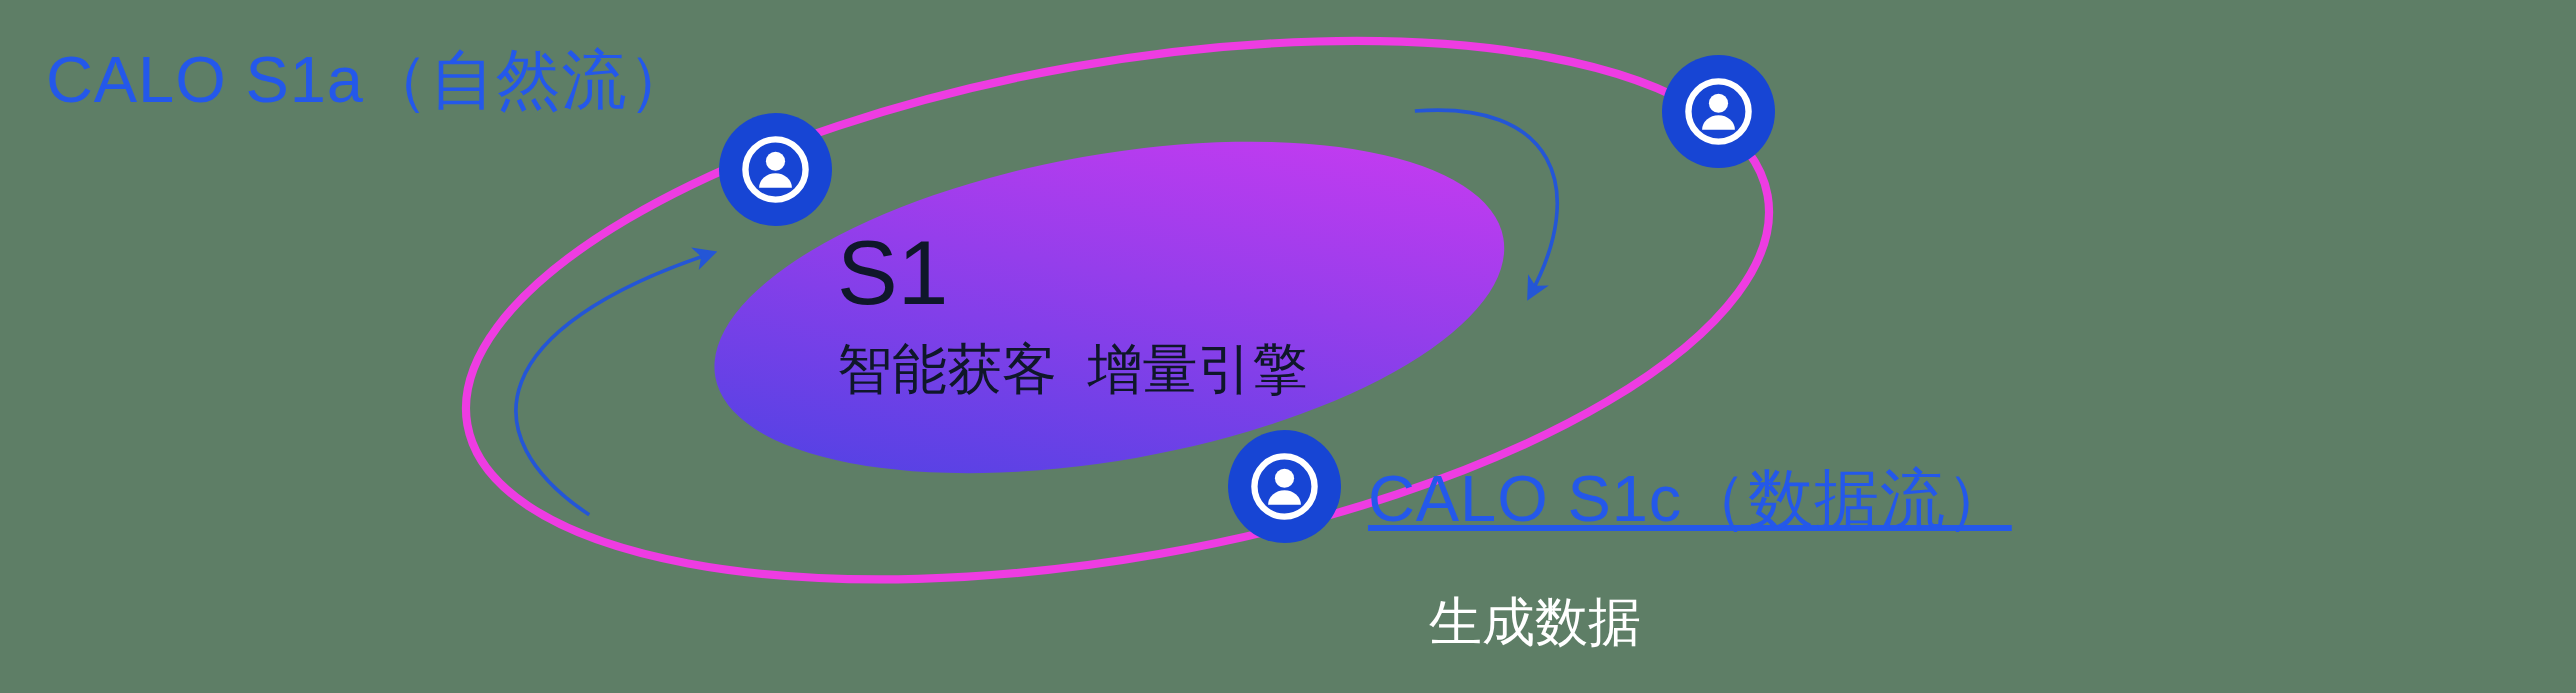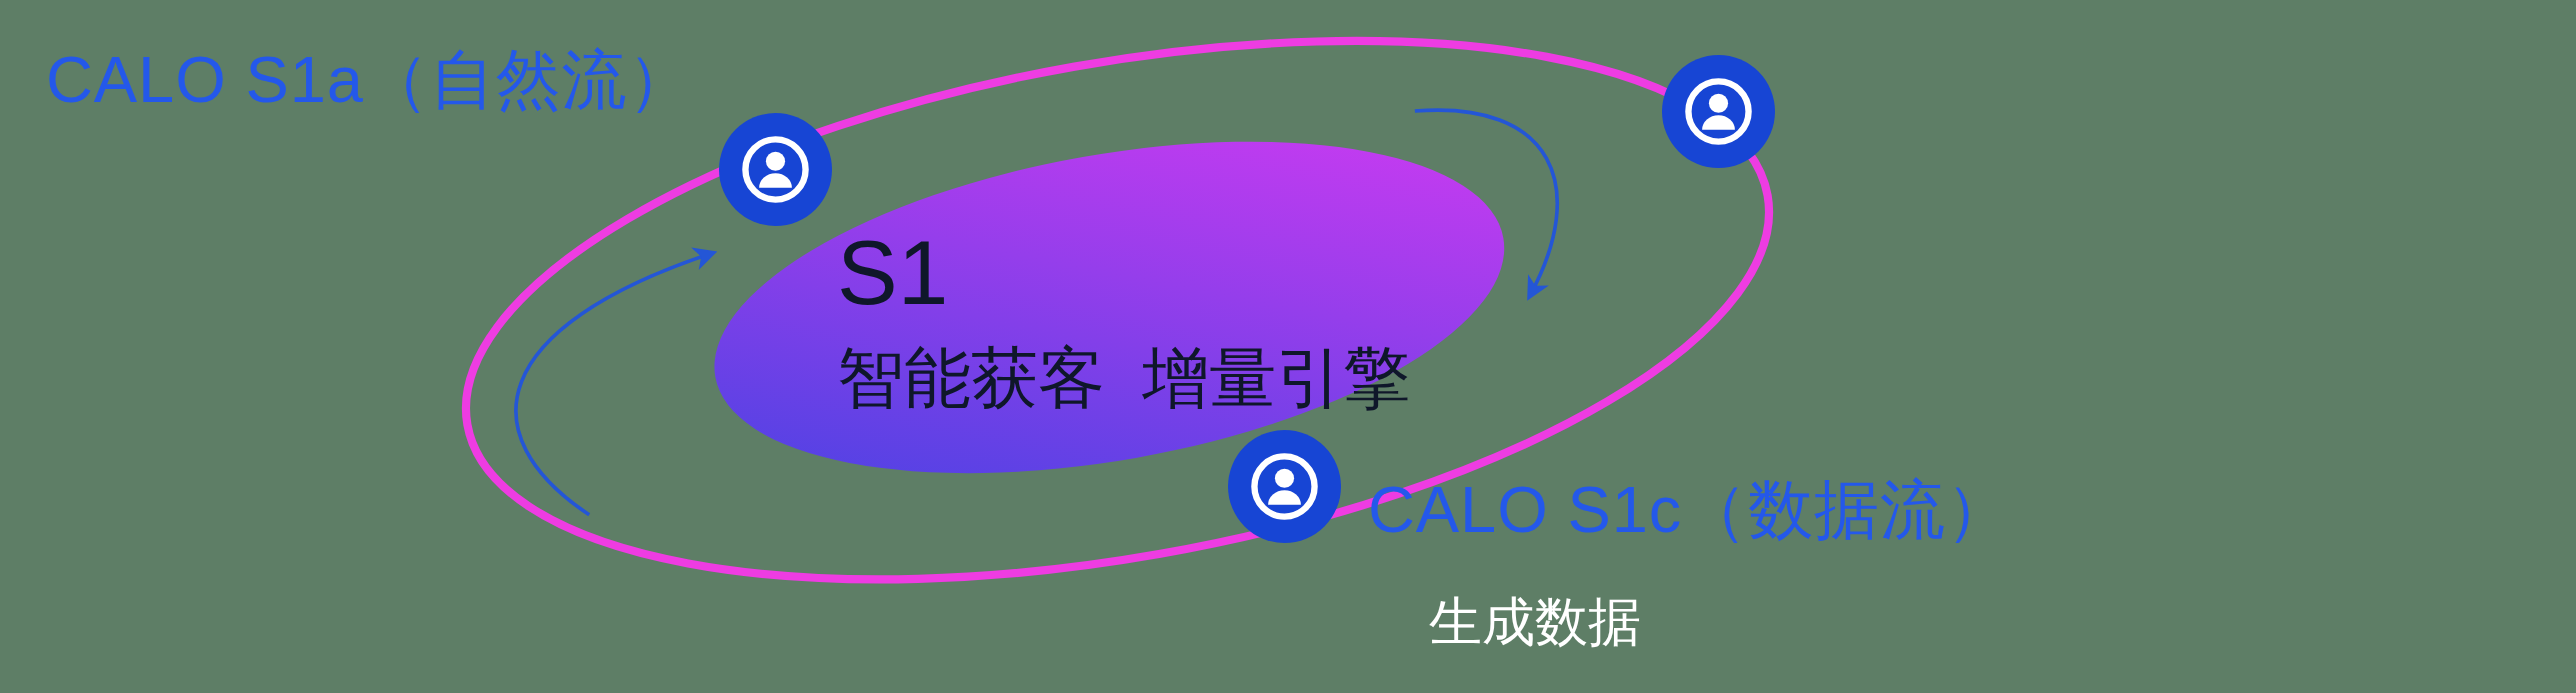--- a/index.html
+++ b/index.html
@@ -32,21 +32,21 @@
     width: 546px;
     color: #0f172a;
     margin-top: 36px;
   }
   .center-title {
     font-size: 91px;
     font-weight: 500;
     line-height: 1;
   }
   .center-sub {
-    font-size: 67px;
+    font-size: 55px;
     margin-top: 14.5px;
     white-space: pre;
   }
   .node-icon { position: absolute; width: 113px; height: 113px; }
   .node-icon svg { display: block; }
 </style>
 </head>
 <body>
 
 <div class="stage">
@@ -99,17 +99,17 @@
       <circle cx="62" cy="62" r="62" style="fill: var(--node-blue, #1745d4)"></circle>
       <circle cx="62" cy="62" r="33" fill="none" stroke="#ffffff" stroke-width="7"></circle>
       <circle cx="62" cy="53" r="10.5" fill="#ffffff"></circle>
       <path d="M44 82 a18 16 0 0 1 36 0 Z" fill="#ffffff"></path>
     </svg>
   </div>
 
   <div class="label title" style="left:46px; top:36px;">CALO S1a（自然流）</div>
 
 
-  <div class="label title" style="left:1368px; top:466px;">CALO S1c（数据流）</div>
+  <div class="label title" style="left:1368px; top:455px;text-decoration:underline;">CALO S1c（数据流）</div>
   <div class="label sub" style="left:1429px; top:587px;">生成数据</div>
 
 </div>
 
 
 </body></html>

